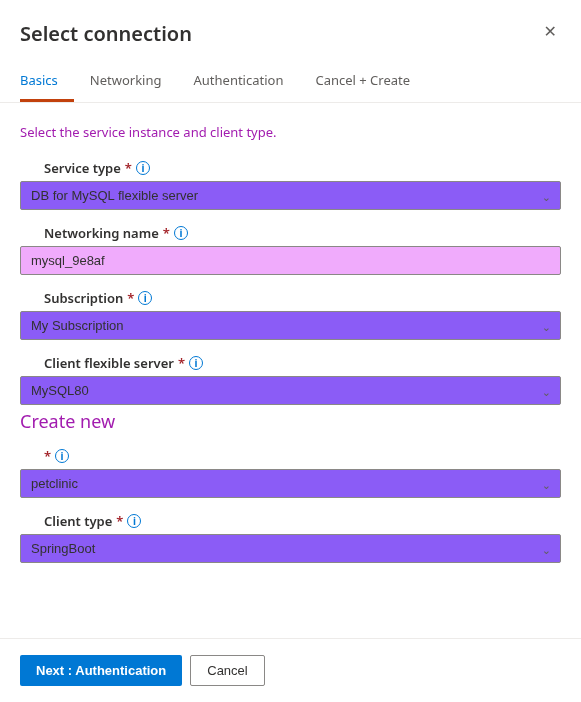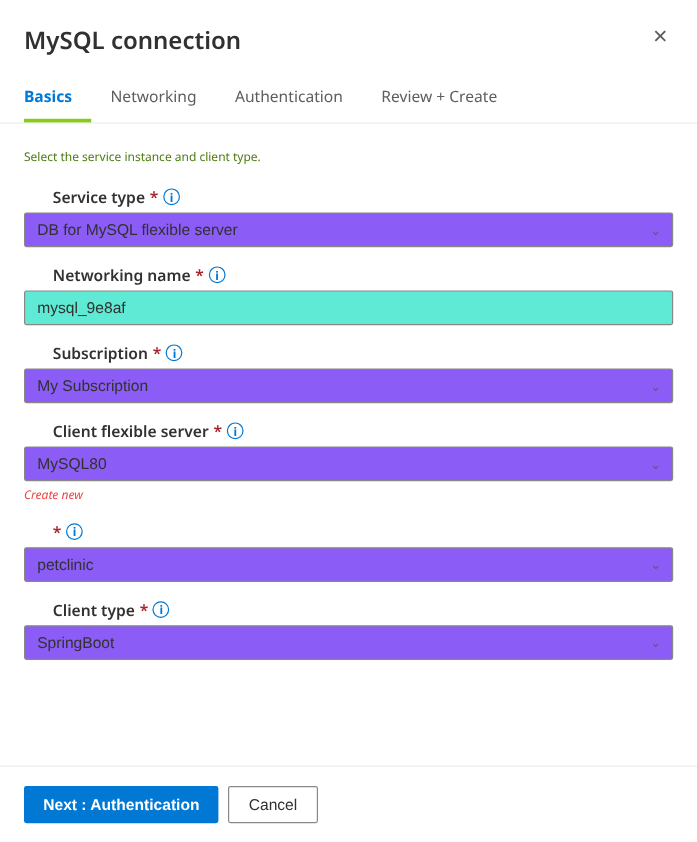--- a/index.html
+++ b/index.html
@@ -51,31 +51,31 @@
       cursor: pointer;
       font-size: 13px;
       color: #605e5c;
       border-bottom: 3px solid transparent;
       white-space: nowrap;
       user-select: none;
     }
     .tab:first-child { padding-left: 0; }
     .tab.active {
       color: #0078d4;
-      border-bottom: 3px solid #84cc16;
-      font-weight: 700;
+      border-bottom: 3px solid #c2410c;
+      font-weight: 400;
     }
     .dialog-body {
       flex: 1;
       padding: 20px 20px 0 20px;
       overflow-y: auto;
     }
     .section-desc {
-      font-size: 10px;
-      color: #4d7c0f;
+      font-size: 13px;
+      color: #a21caf;
       margin-bottom: 18px;
     }
     .field-group {
       margin-bottom: 14px;
     }
     .field-label {
       font-size: 13px;
       font-weight: 600;
       color: #323130;
       margin-bottom: 4px;
@@ -137,30 +137,29 @@
       color: #605e5c;
       font-size: 11px;
     }
     .text-input {
       width: 100%;
       border: 1px solid #8a8886;
       border-radius: 2px;
       padding: 6px 10px;
       font-size: 13px;
       color: #323130;
-      background: #5eead4;
+      background: #f0abfc;
     }
     .create-new-link {
-      color: #ef4444;
-      font-size: 10px;
+      color: #a21caf;
+      font-size: 18px;
       cursor: pointer;
       text-decoration: none;
       margin-top: 4px;
       display: inline-block;
-      font-style: italic;
     }
     .dialog-footer {
       padding: 16px 20px;
       border-top: 1px solid #edebe9;
       display: flex;
       gap: 8px;
       align-items: flex-end;
     }
     .btn-primary {
       background: #0078d4;
@@ -181,29 +180,29 @@
       font-size: 13px;
       cursor: pointer;
     }
   </style>
 </head>
 <body>
 
 <div class="dialog">
 
   <div class="dialog-header">
-    <h1 class="dialog-title">MySQL connection</h1>
+    <h1 class="dialog-title">Select connection</h1>
     <button class="close-btn">✕</button>
   </div>
 
   <div class="tabs">
     <div class="tab active">Basics</div>
     <div class="tab">Networking</div>
     <div class="tab">Authentication</div>
-    <div class="tab">Review + Create</div>
+    <div class="tab">Cancel + Create</div>
   </div>
 
   <div class="dialog-body">
 
     <p class="section-desc">Select the service instance and client type.</p>
 
     <div class="field-group">
       <div class="field-label">
         <span>Service type</span>
         <span class="required">*</span>

